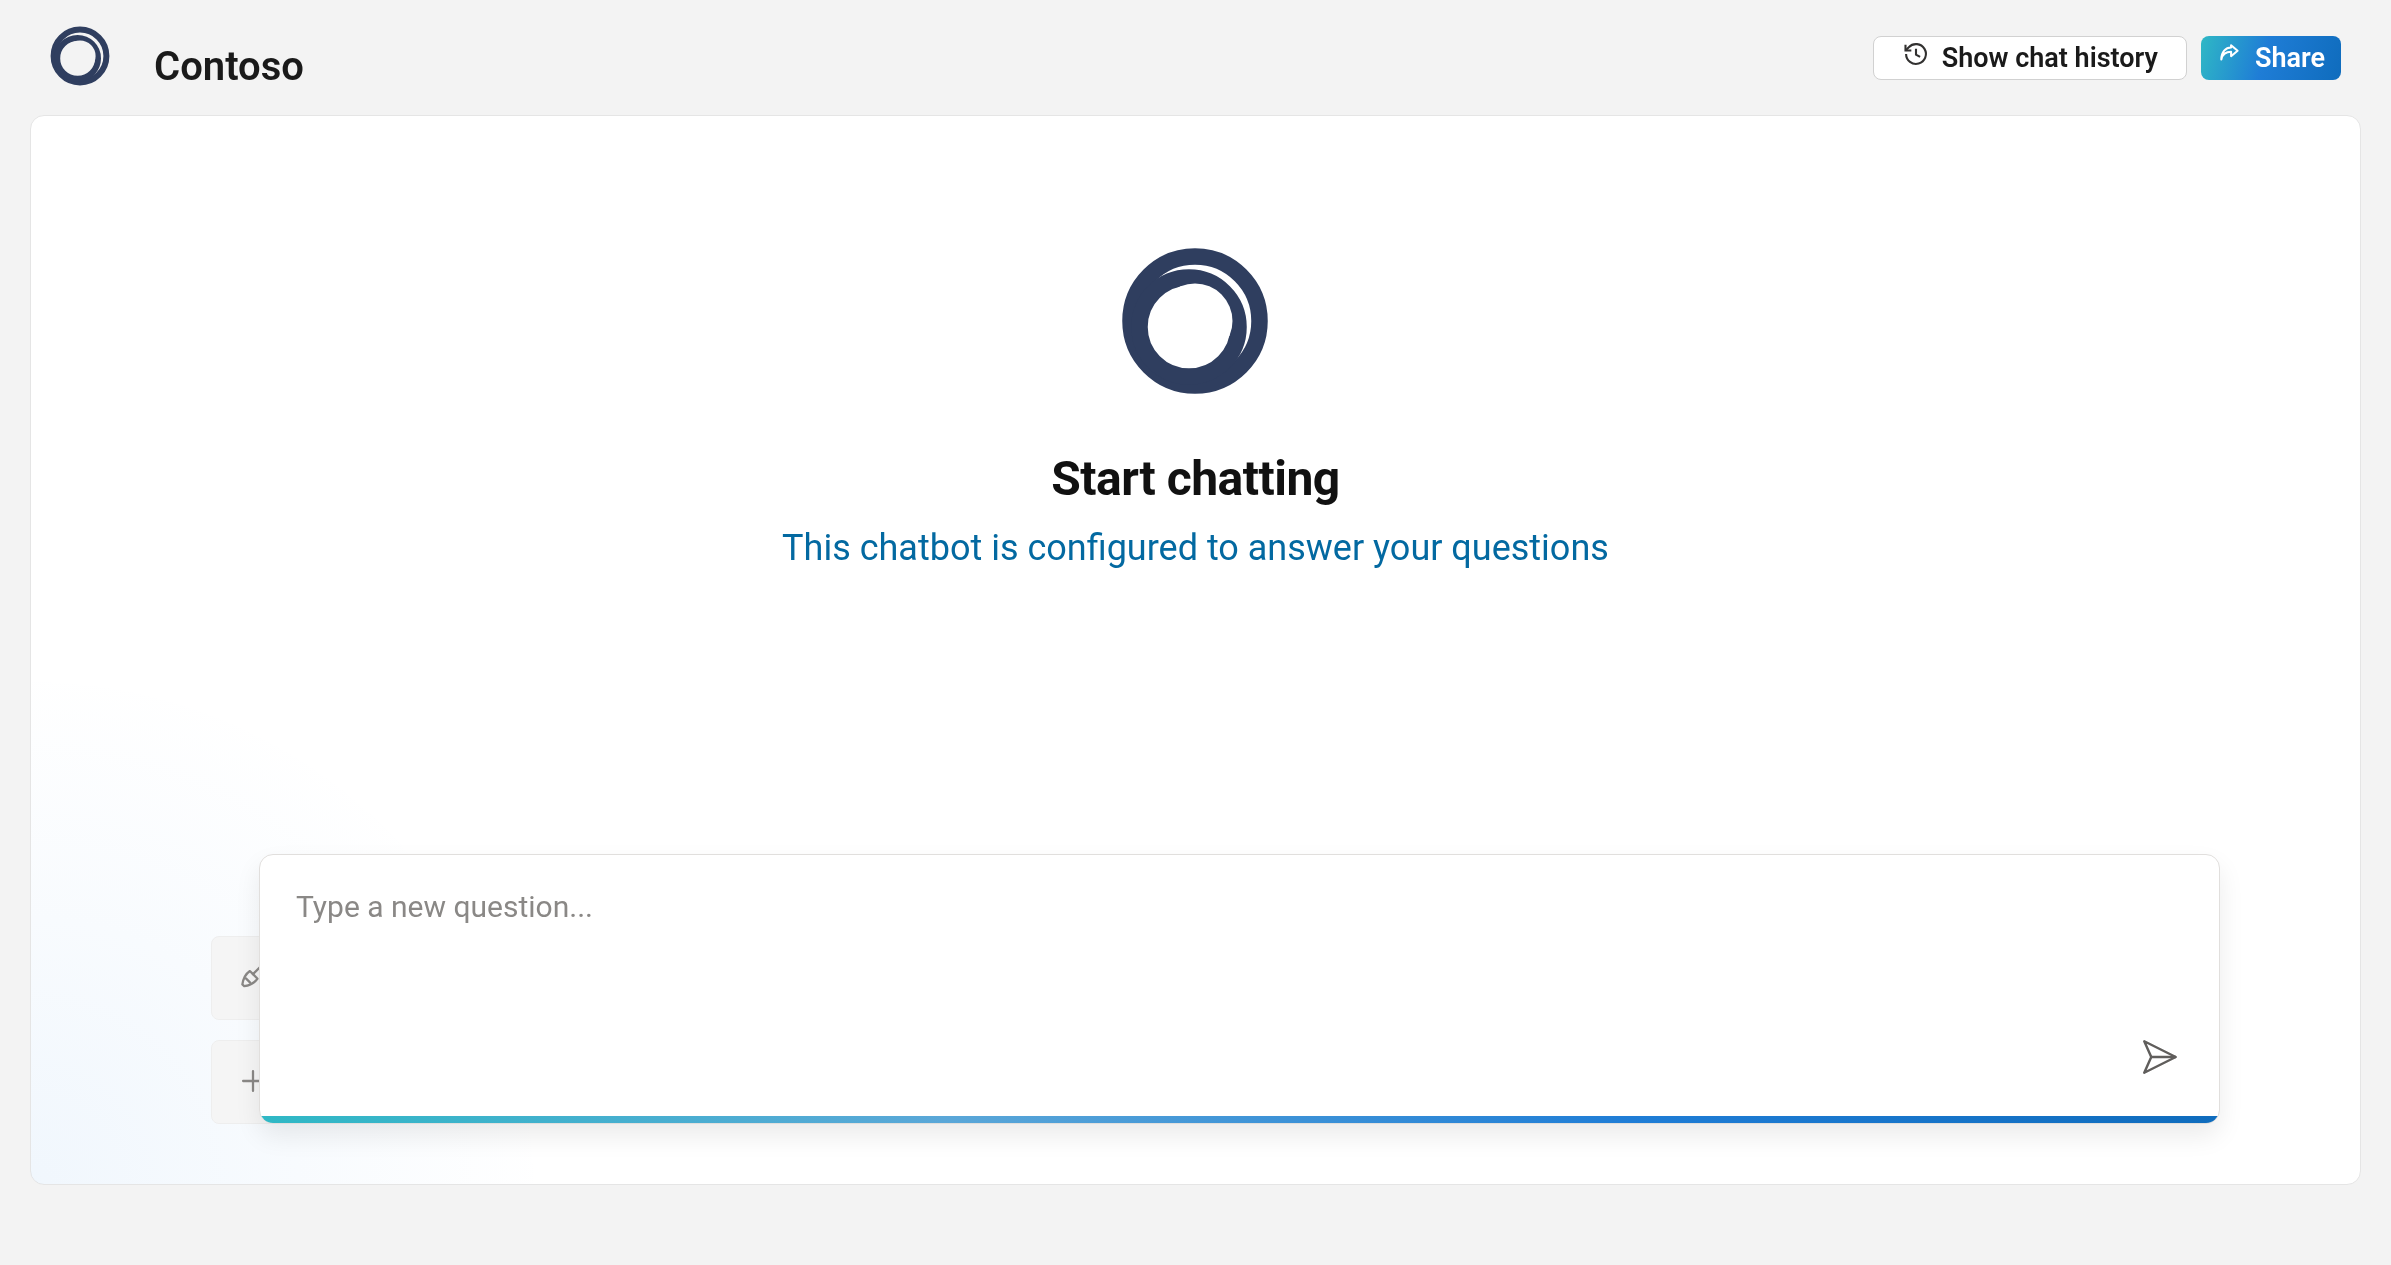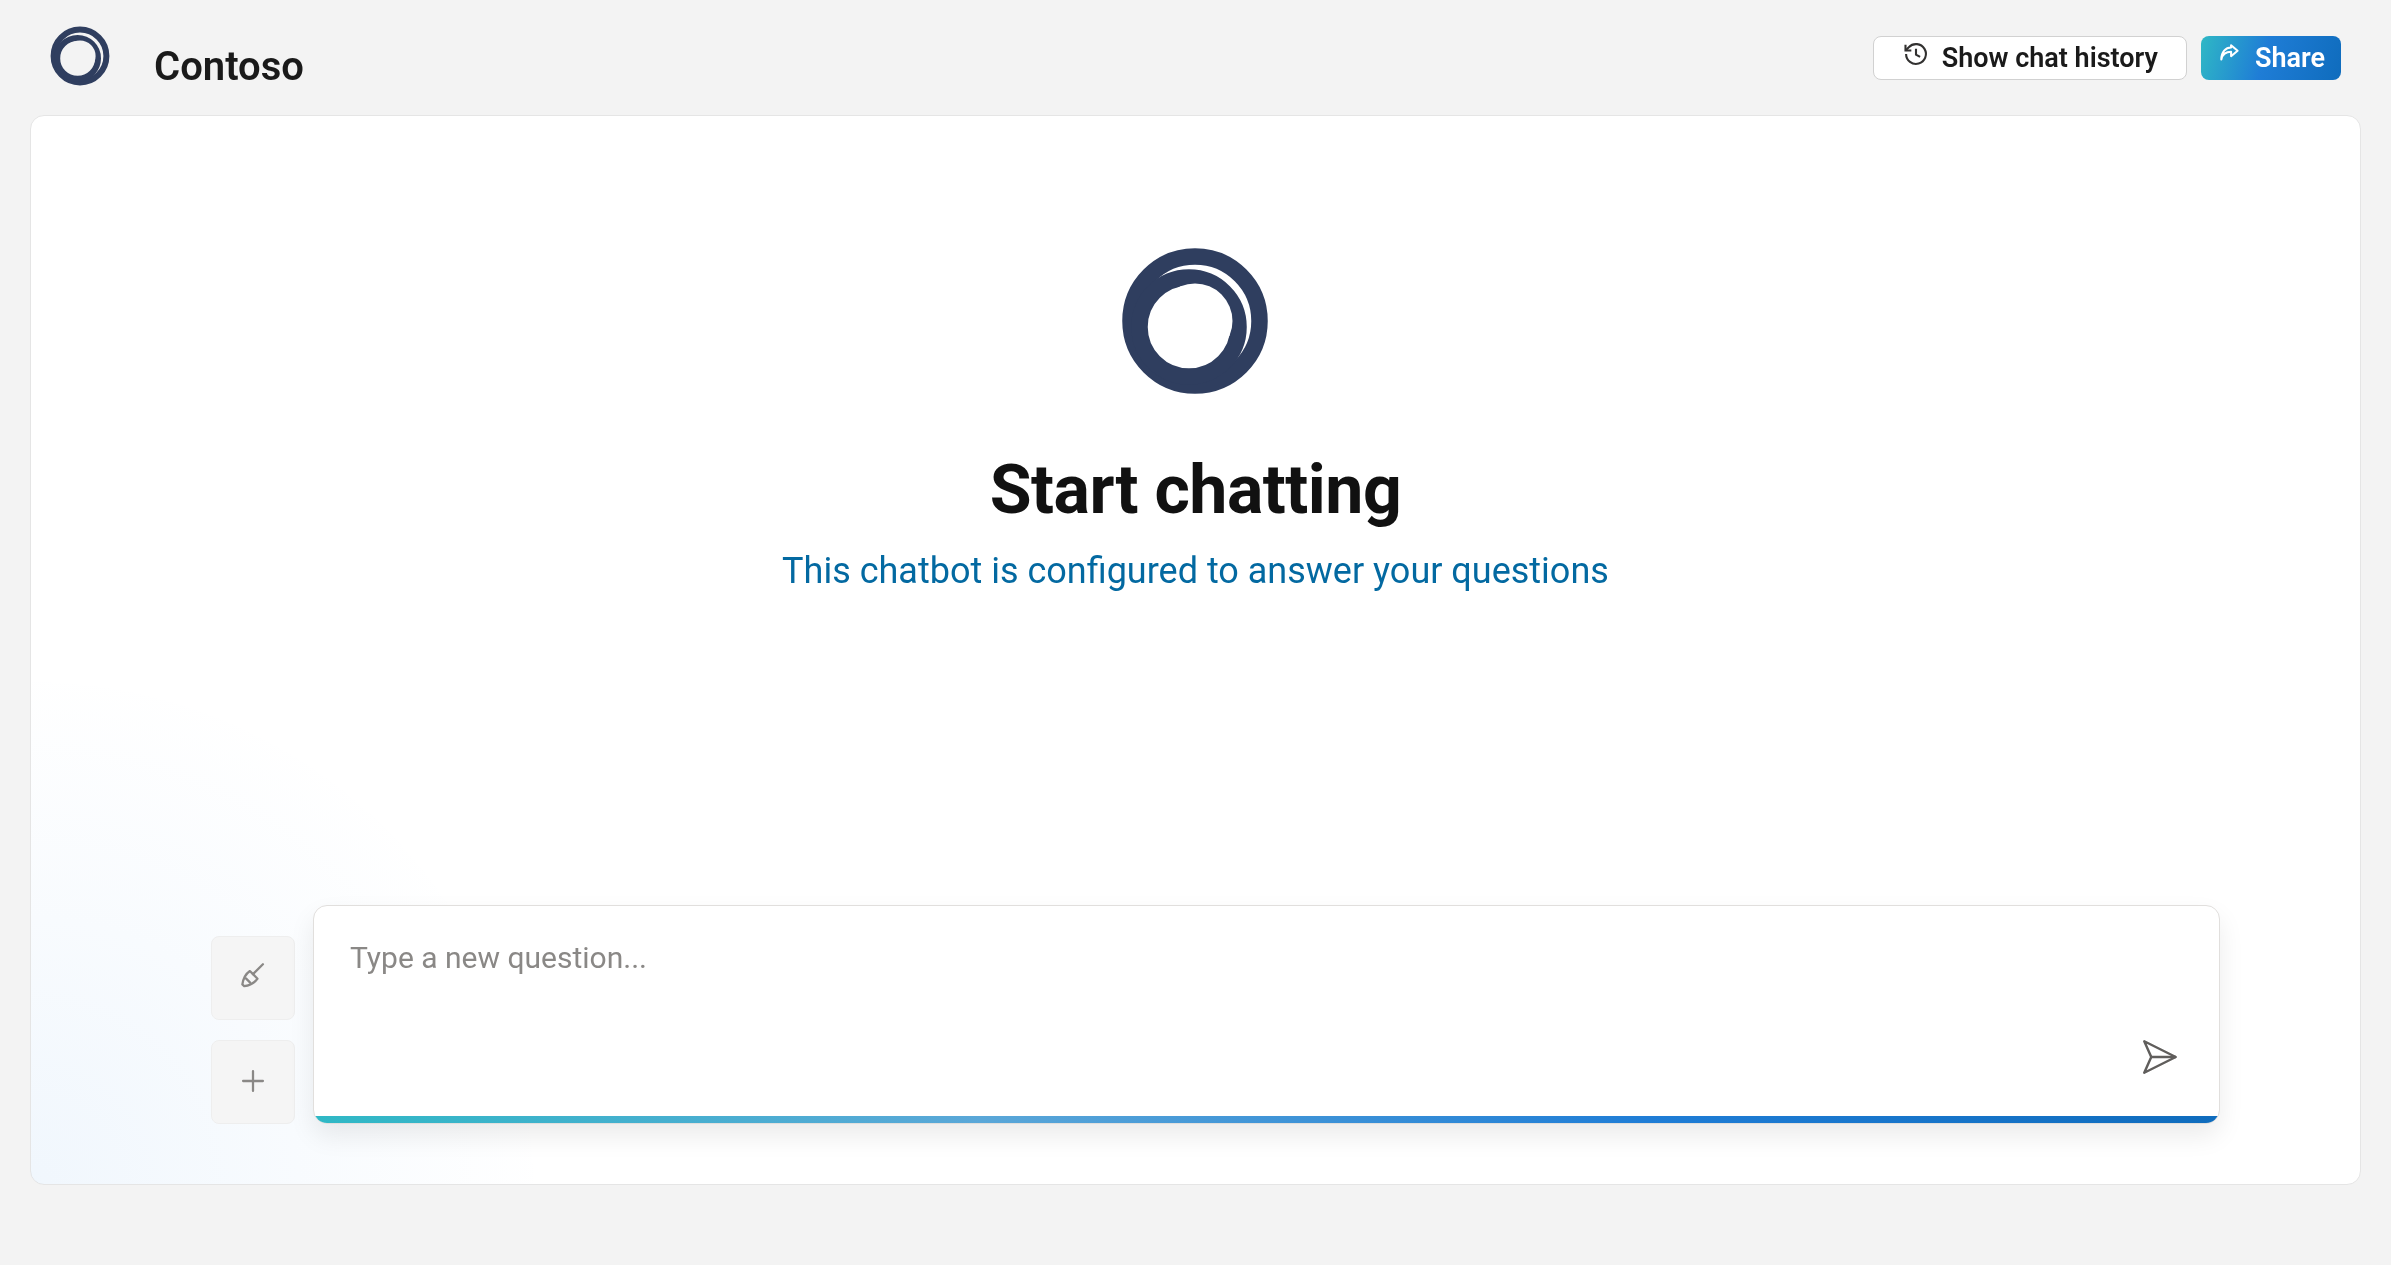--- a/index.html
+++ b/index.html
@@ -116,21 +116,21 @@
       align-items: center;
       margin-top: 130px;
     }
 
     .hero-logo {
       width: 150px;
       height: 150px;
     }
 
     .hero-title {
-      font-size: 68px;
+      font-size: 48px;
       font-weight: 700;
       color: #111111;
       margin-top: 50px;
       letter-spacing: -0.5px;
     }
 
     .hero-subtitle {
       font-size: 36px;
       font-weight: 400;
       color: #0369a1;
@@ -168,26 +168,26 @@
       cursor: pointer;
       color: #8a8886;
     }
 
     .icon-btn svg {
       width: 34px;
       height: 34px;
     }
 
     .chat-input-container {
-      margin-left: 102px;
+      margin-left: 48px;
       flex: 1;
       background: #ffffff;
       border: 1px solid #e1dfdd;
       border-radius: 14px;
-      height: 219px;
+      height: 270px;
       position: relative;
       box-shadow: 0 12px 26px rgba(0,0,0,0.08);
       display: flex;
       flex-direction: column;
       overflow: hidden;
     }
 
     .chat-input {
       width: 100%;
       flex: 1;

